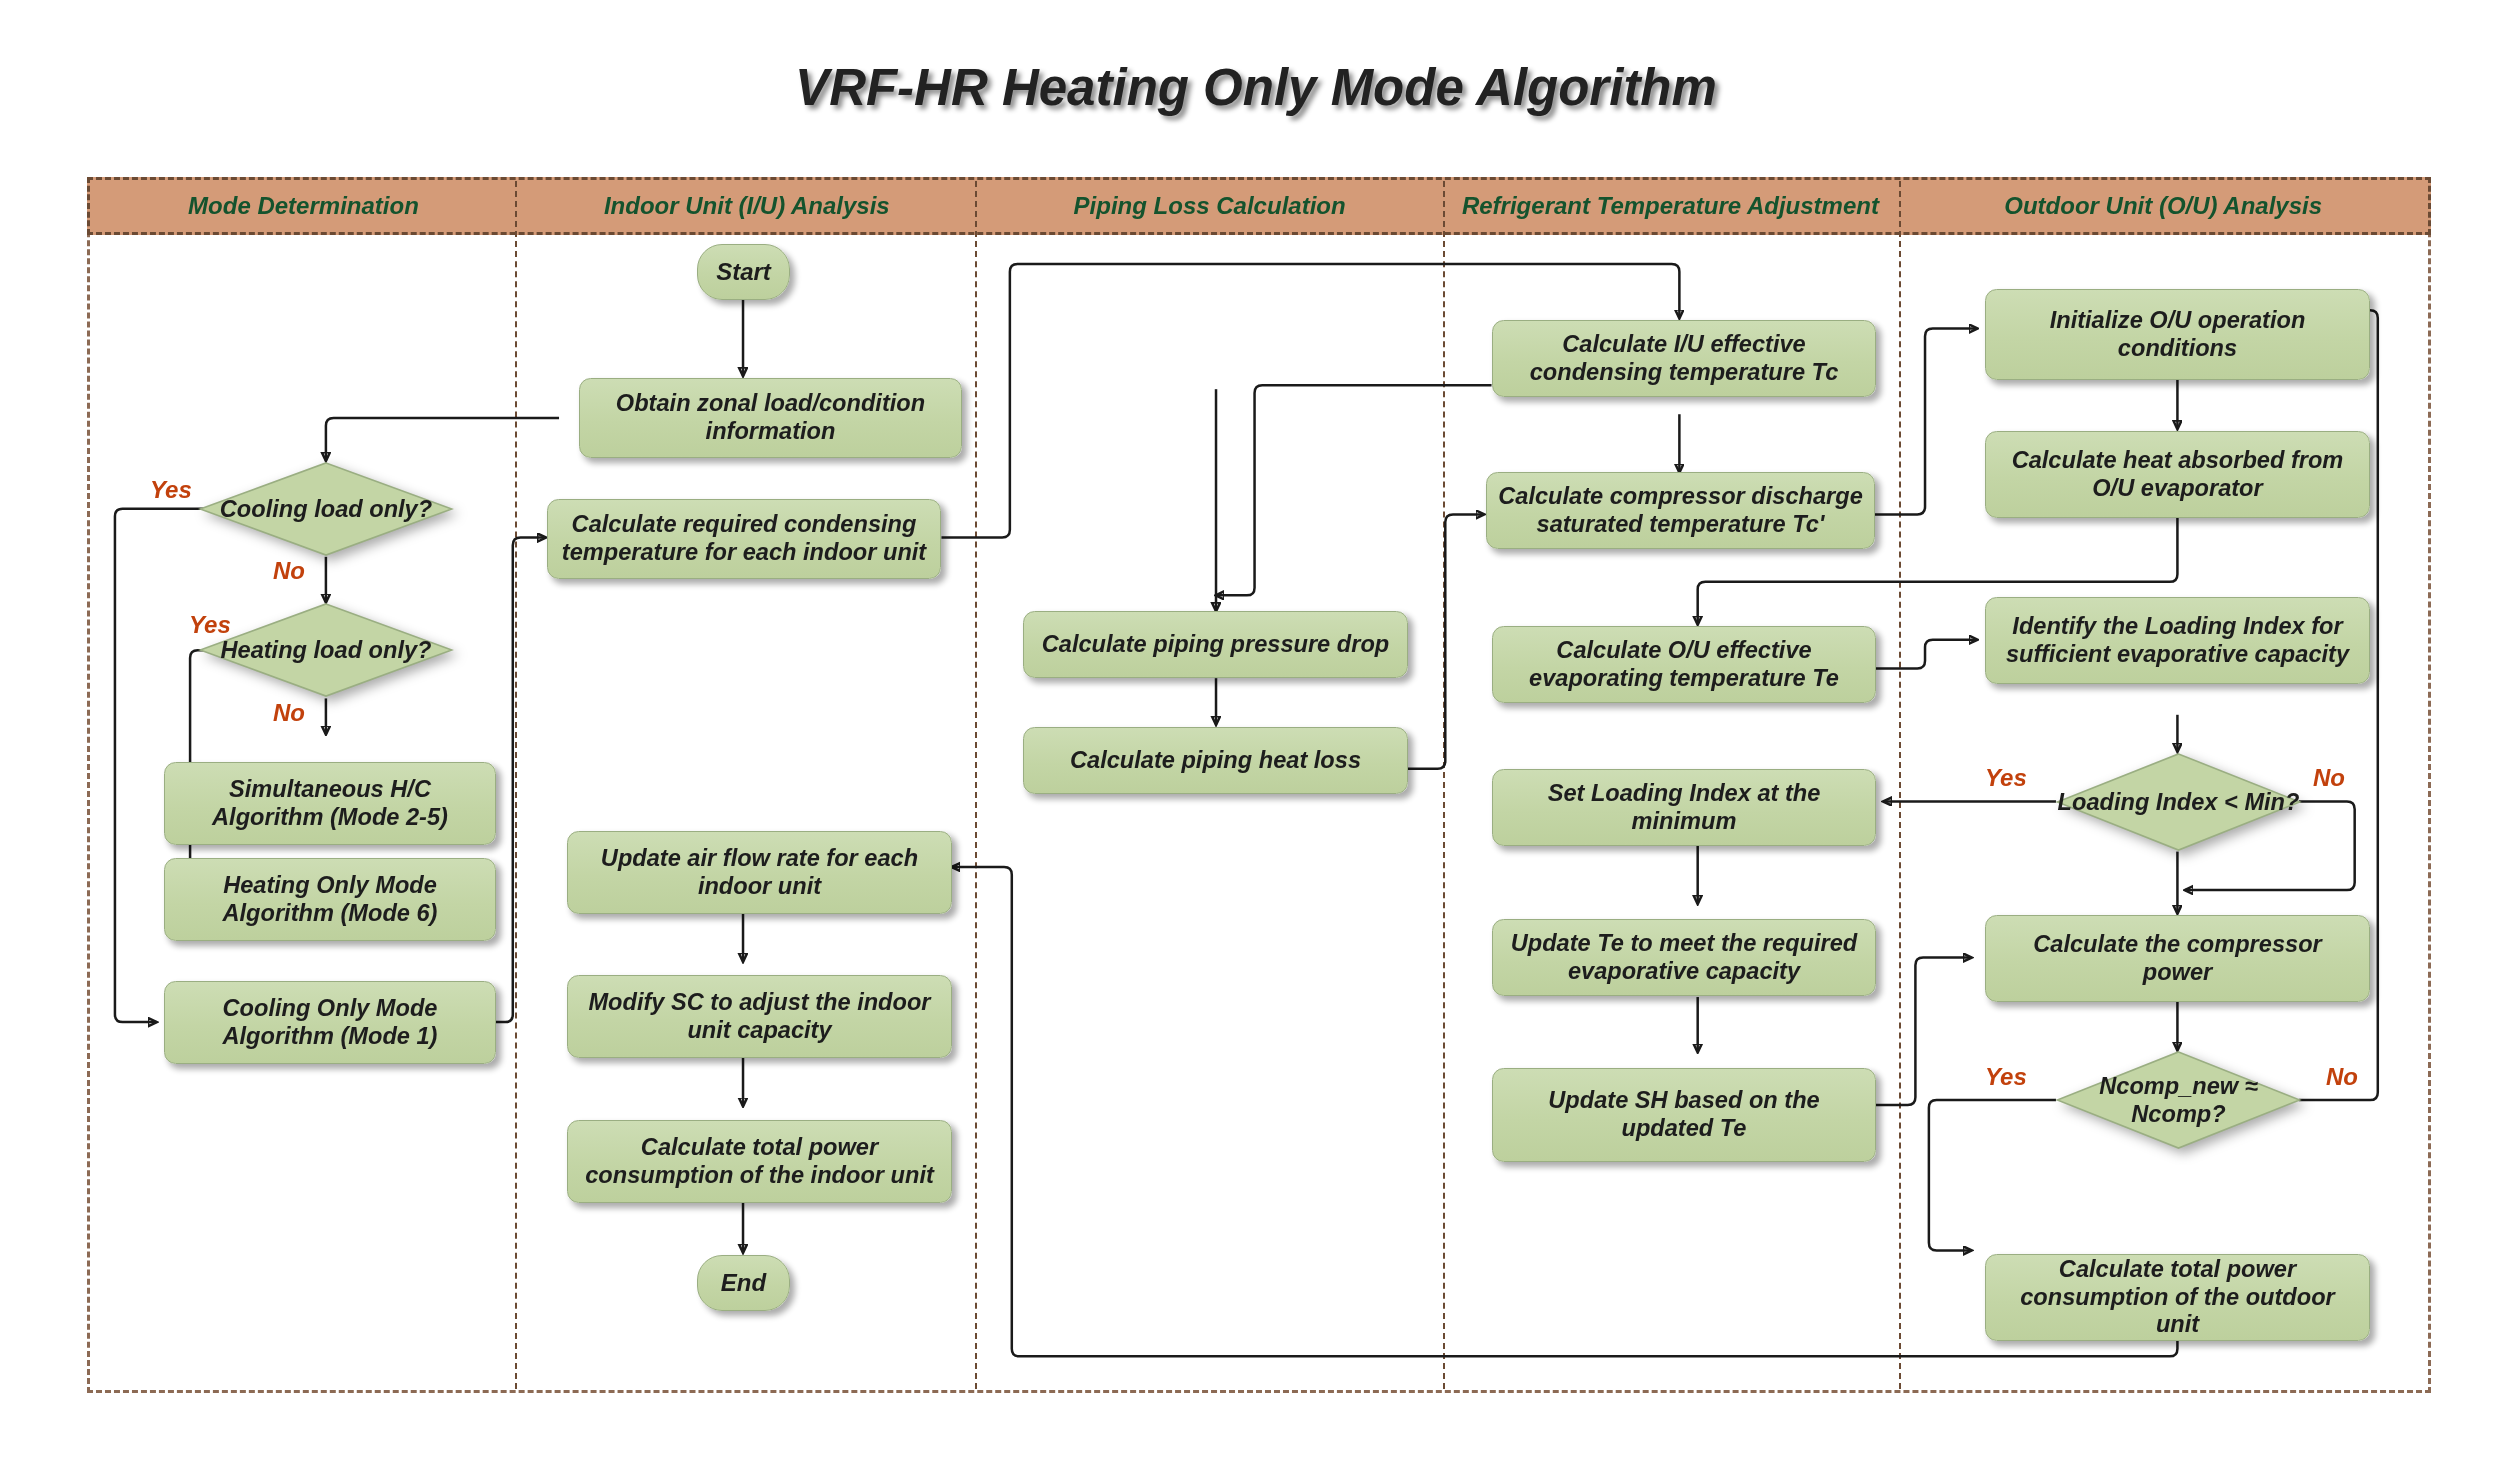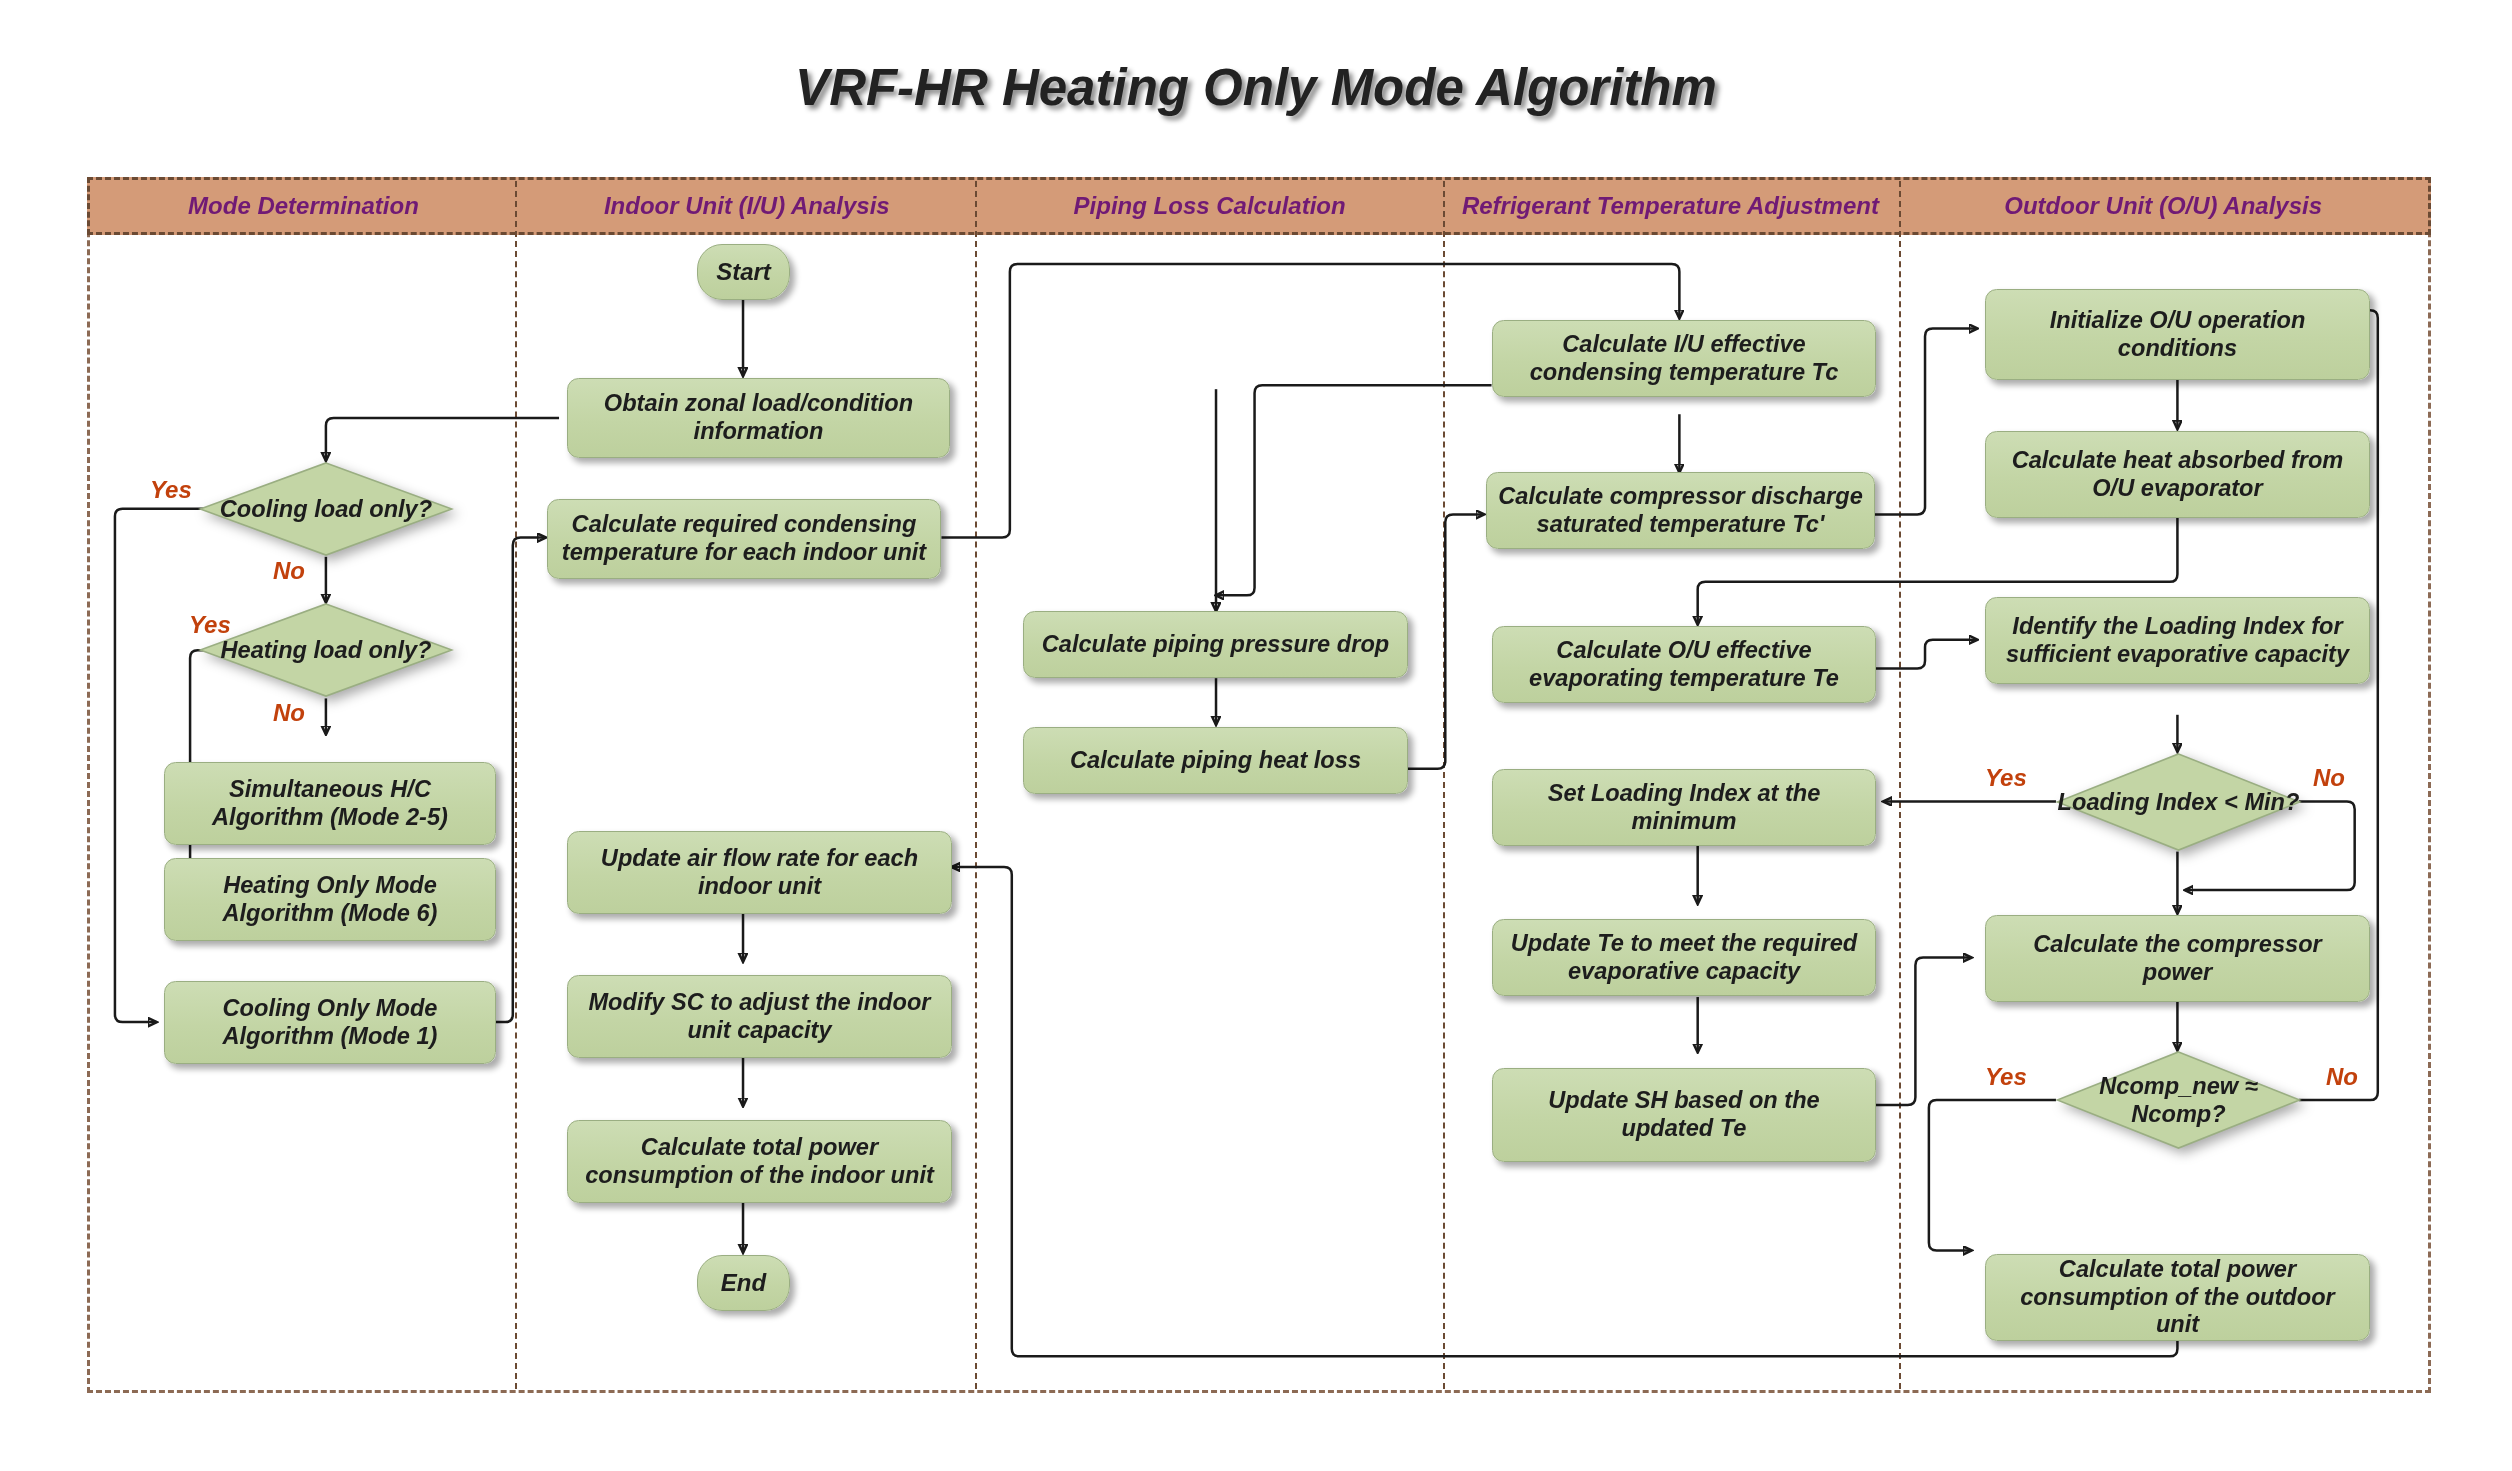--- a/index.html
+++ b/index.html
@@ -19,21 +19,21 @@
     position:absolute;left:87px;top:177px;width:2344px;height:1216px;
     border:3.9px dashed #8c6a54;box-sizing:border-box;background:transparent;
   }
   #header-band{
     position:absolute;left:87px;top:177px;width:2344px;height:58px;
     background:#d49b78;border:3.9px dashed #6b4a33;box-sizing:border-box;
     display:flex;
   }
   .lane-head{
     display:flex;align-items:center;justify-content:center;
-    font-size:24px;font-style:italic;font-weight:bold;color:#701a75;
+    font-size:24px;font-style:italic;font-weight:bold;color:#14532d;
     box-sizing:border-box;height:100%;text-align:right;
   }
   .vdiv{
     position:absolute;top:181px;width:0;height:1208px;
     border-left:2.9px dashed #6b4a33;
   }
 
   
   .node{
     position:absolute;box-sizing:border-box;
@@ -156,21 +156,21 @@
 
     <path d="M771,946 L771,998" marker-end="url(#ah)"></path>
 
     <path d="M771,1096 L771,1148" marker-end="url(#ah)"></path>
 
     <path d="M771,1246 L771,1300" marker-end="url(#ah)"></path>
   </svg>
 
   <div class="node terminator" style="left:697px;top:244px;width:93px;height:56px;">Start</div>
 
-  <div class="node" style="left:567px;top:378px;width:383px;height:80px;">Obtain zonal load/condition information</div>
+  <div class="node" style="left:579px;top:378px;width:383px;height:80px;">Obtain zonal load/condition information</div>
 
   <div class="node" style="left:567px;top:831px;width:385px;height:83px;">Update air flow rate for each indoor unit</div>
 
   <div class="node" style="left:547px;top:499px;width:394px;height:80px;">Calculate required condensing temperature for each indoor unit</div>
 
   <div class="node" style="left:567px;top:975px;width:385px;height:83px;">Modify SC to adjust the indoor unit capacity</div>
 
   <div class="node" style="left:567px;top:1120px;width:385px;height:83px;">Calculate total power consumption of the indoor unit</div>
 
   <div class="node terminator" style="left:697px;top:1255px;width:93px;height:56px;">End</div>

